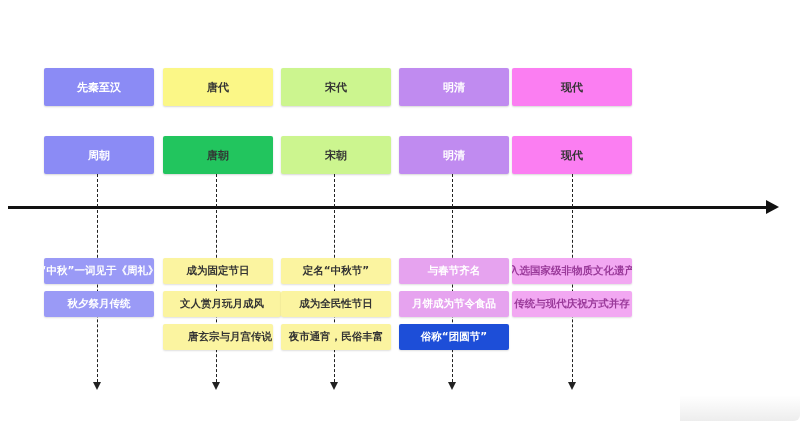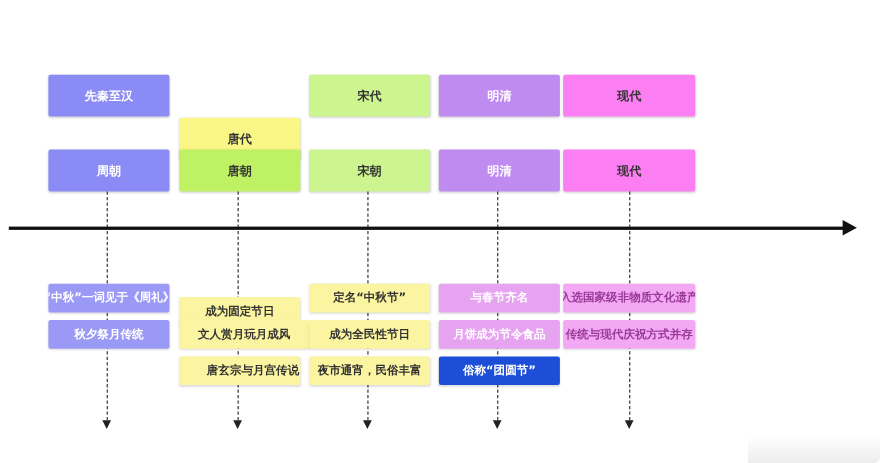--- a/index.html
+++ b/index.html
@@ -106,29 +106,29 @@
   }
 </style>
 </head>
 <body>
 
 <div id="canvas">
 
 
   <div id="band-row-1">
       <div class="era-box band-box" style="left: 44px; top: 68px; width: 110px; background: rgb(139, 139, 245); color: rgb(255, 255, 255);">先秦至汉</div>
-      <div class="era-box band-box" style="left: 163px; top: 68px; width: 110px; background: rgb(251, 247, 135); color: rgb(51, 51, 51); margin-top: 39px;">唐代</div>
+      <div class="era-box band-box" style="left: 163px; top: 68px; width: 110px; background: rgb(251, 247, 135); color: rgb(51, 51, 51);">唐代</div>
       <div class="era-box band-box" style="left: 281px; top: 68px; width: 110px; background: rgb(204, 245, 143); color: rgb(51, 51, 51);">宋代</div>
       <div class="era-box band-box" style="left: 399px; top: 68px; width: 110px; background: rgb(192, 139, 240); color: rgb(255, 255, 255);">明清</div>
       <div class="era-box band-box" style="left: 512px; top: 68px; width: 120px; background: rgb(251, 126, 242); color: rgb(51, 51, 51);">现代</div>
     </div>
 
   <div id="band-row-2">
       <div class="era-box band-box" style="left: 44px; top: 136px; width: 110px; background: rgb(139, 139, 245); color: rgb(255, 255, 255);">周朝</div>
-      <div class="era-box band-box" style="left: 163px; top: 136px; width: 110px; background: #bef264; color: rgb(51, 51, 51);">唐朝</div>
+      <div class="era-box band-box" style="left: 163px; top: 136px; width: 110px; background: #22c55e; color: rgb(51, 51, 51);">唐朝</div>
       <div class="era-box band-box" style="left: 281px; top: 136px; width: 110px; background: rgb(204, 245, 143); color: rgb(51, 51, 51);">宋朝</div>
       <div class="era-box band-box" style="left: 399px; top: 136px; width: 110px; background: rgb(192, 139, 240); color: rgb(255, 255, 255);">明清</div>
       <div class="era-box band-box" style="left: 512px; top: 136px; width: 120px; background: rgb(251, 126, 242); color: rgb(51, 51, 51);">现代</div>
     </div>
 
   <div class="axis-line"></div>
   <div class="axis-arrow"></div>
 
   <div id="connectors">
       <div class="dash-seg" style="left: 97px; top: 174px; height: 33px;"></div>
@@ -144,21 +144,21 @@
       <div class="dash-seg" style="left: 452px; top: 210px; height: 172px;"></div>
       <div class="down-arrow" style="left: 448.3px; top: 382px;"></div>
       <div class="dash-seg" style="left: 572px; top: 174px; height: 33px;"></div>
       <div class="dash-seg" style="left: 572px; top: 210px; height: 172px;"></div>
       <div class="down-arrow" style="left: 568.3px; top: 382px;"></div>
     </div>
 
   <div id="detail-layer">
       <div class="era-box detail-box" style="left: 44px; top: 258px; width: 110px; background: rgb(154, 154, 246); color: rgb(255, 255, 255);">“中秋”一词见于《周礼》</div>
       <div class="era-box detail-box" style="left: 44px; top: 291px; width: 110px; background: rgb(154, 154, 246); color: rgb(255, 255, 255);">秋夕祭月传统</div>
-      <div class="era-box detail-box" style="left: 163px; top: 258px; width: 110px; background: rgb(251, 244, 160); color: rgb(51, 51, 51); margin-top: 12px;">成为固定节日</div>
+      <div class="era-box detail-box" style="left: 163px; top: 258px; width: 110px; background: rgb(251, 244, 160); color: rgb(51, 51, 51);">成为固定节日</div>
       <div class="era-box detail-box" style="left: 163px; top: 291px; width: 118px; background: rgb(251, 244, 160); color: rgb(51, 51, 51);">文人赏月玩月成风</div>
       <div class="era-box detail-box" style="left: 163px; top: 324px; width: 110px; background: rgb(251, 244, 160); color: rgb(51, 51, 51); padding-left: 24px;">唐玄宗与月宫传说</div>
       <div class="era-box detail-box" style="left: 281px; top: 258px; width: 110px; background: rgb(251, 244, 160); color: rgb(51, 51, 51);">定名“中秋节”</div>
       <div class="era-box detail-box" style="left: 281px; top: 291px; width: 110px; background: rgb(251, 244, 160); color: rgb(51, 51, 51);">成为全民性节日</div>
       <div class="era-box detail-box" style="left: 281px; top: 324px; width: 110px; background: rgb(251, 244, 160); color: rgb(51, 51, 51);">夜市通宵，民俗丰富</div>
       <div class="era-box detail-box" style="left: 399px; top: 258px; width: 110px; background: rgb(230, 163, 239); color: rgb(255, 255, 255);">与春节齐名</div>
       <div class="era-box detail-box" style="left: 399px; top: 291px; width: 110px; background: rgb(230, 163, 239); color: rgb(255, 255, 255);">月饼成为节令食品</div>
       <div class="era-box detail-box" style="left: 399px; top: 324px; width: 110px; background: #1d4ed8; color: rgb(255, 255, 255);">俗称“团圆节”</div>
       <div class="era-box detail-box" style="left: 512px; top: 258px; width: 120px; background: rgb(242, 168, 242); color: rgb(154, 58, 154);">入选国家级非物质文化遗产</div>
       <div class="era-box detail-box" style="left: 512px; top: 291px; width: 120px; background: rgb(242, 168, 242); color: rgb(154, 58, 154);">传统与现代庆祝方式并存</div>

